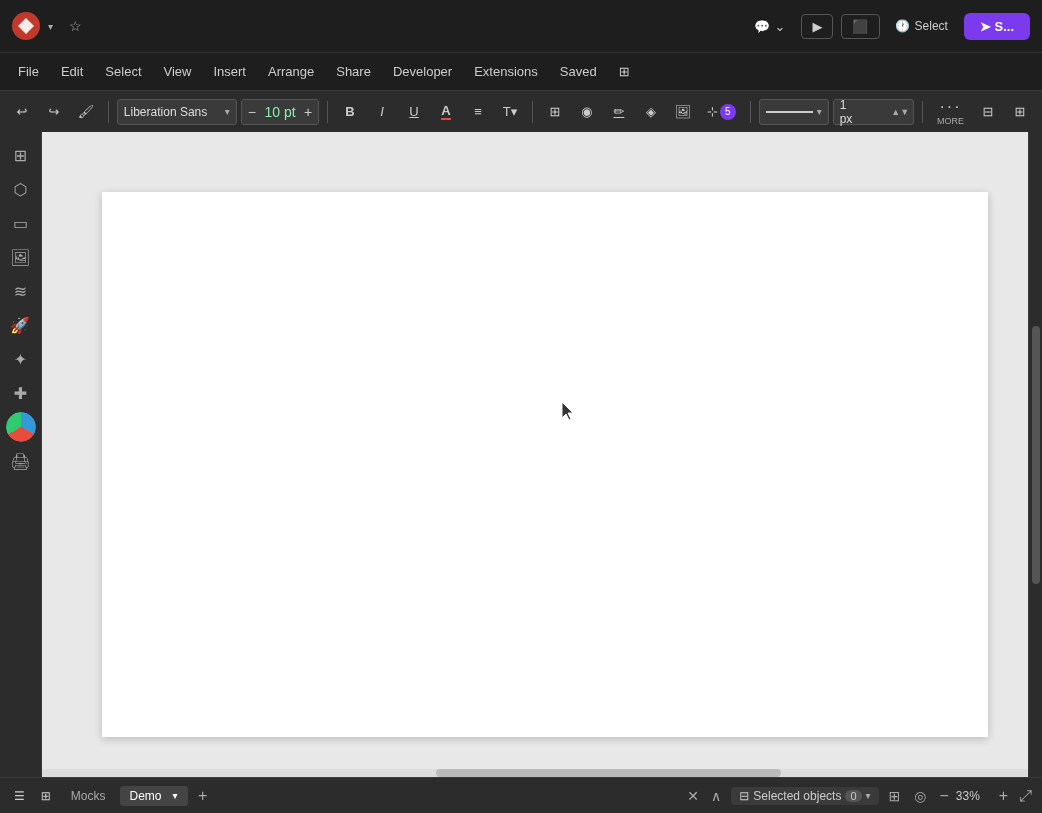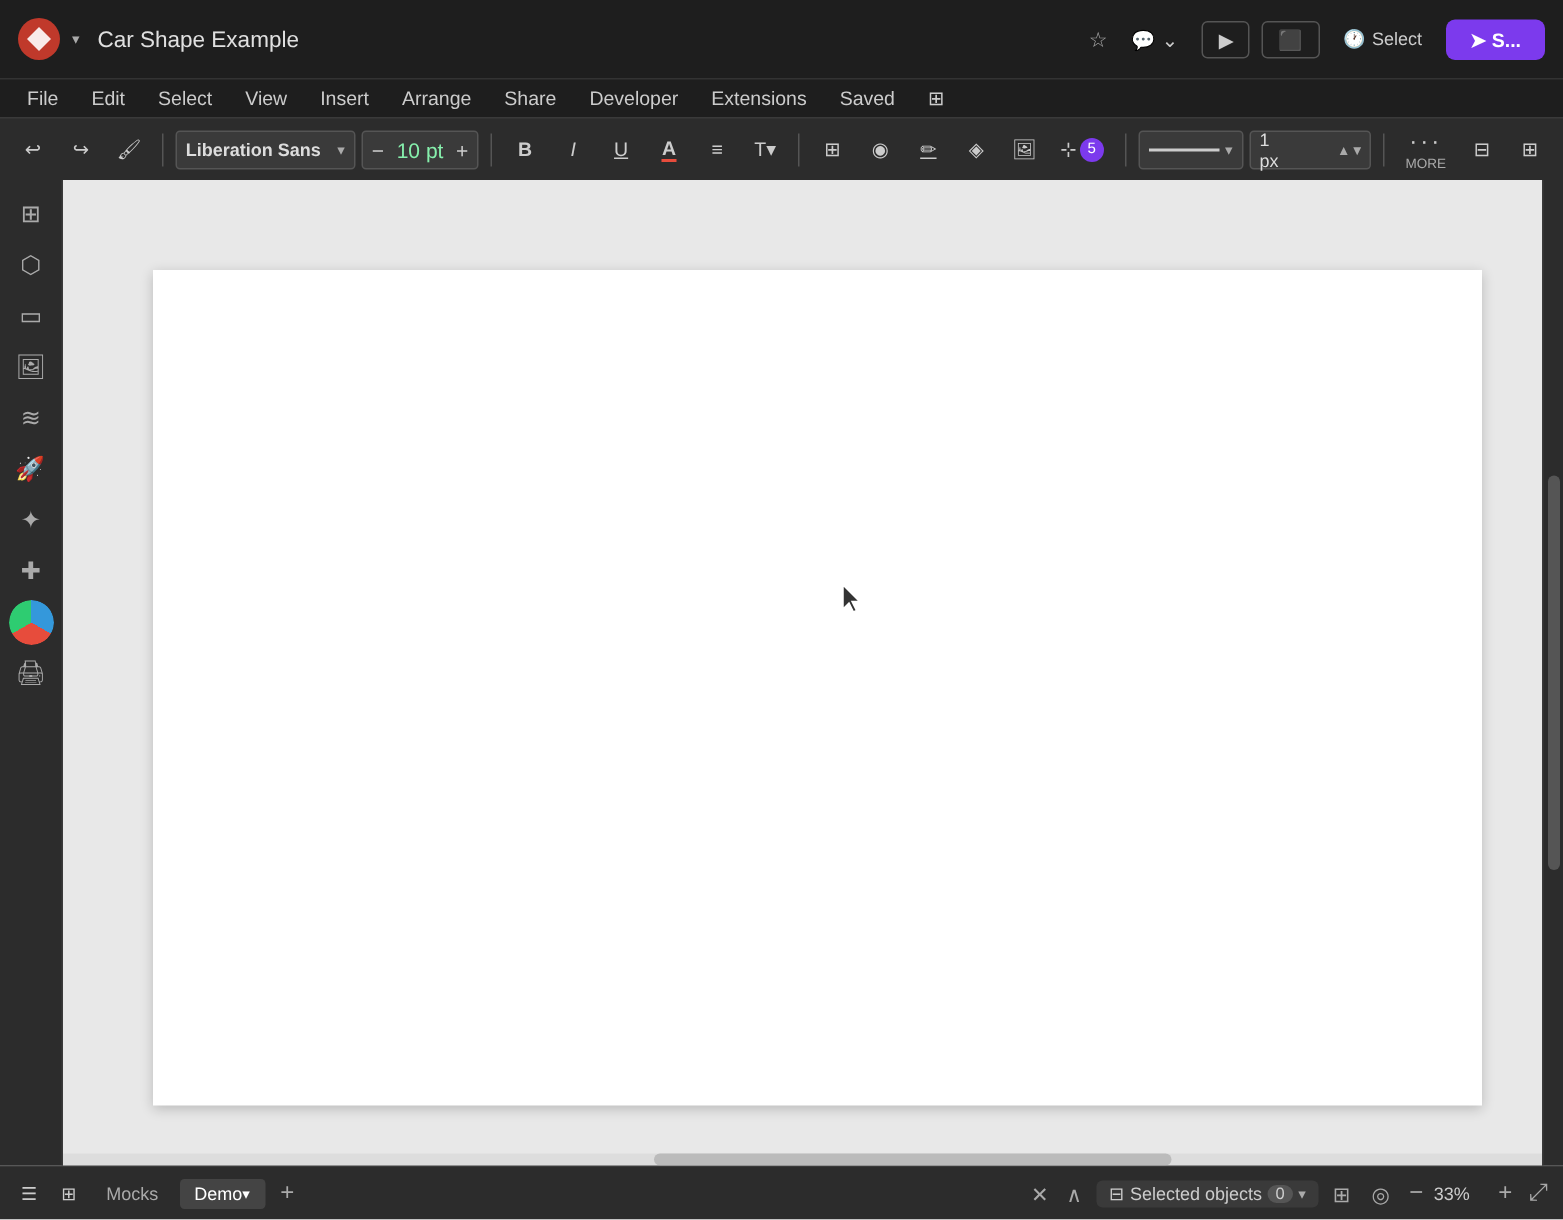--- a/index.html
+++ b/index.html
@@ -35,21 +35,21 @@
       background: none; border: 1px solid #555; border-radius: 4px; color: #ccc;
       cursor: pointer; padding: 4px 10px; font-size: 13px; display: flex; align-items: center;
     }
     .titlebar-share-btn {
       background: #7c3aed; border: none; border-radius: 6px; color: white;
       cursor: pointer; padding: 6px 16px; font-size: 13px; font-weight: 600;
     }
 
     
     .menubar {
-      display: flex; align-items: center; height: 26px;
+      display: flex; align-items: center; height: 38px;
       background: #1e1e1e; padding: 0 8px; gap: 2px; flex-shrink: 0;
       border-top: 1px solid #333;
     }
     .menu-item {
       color: #ccc; padding: 2px 10px; cursor: pointer; border-radius: 3px;
       font-size: 13px;
     }
 
     
     .toolbar {
@@ -154,21 +154,21 @@
     }
     .bottom-btn {
       background: none; border: none; color: #ccc; cursor: pointer;
       padding: 3px 6px; border-radius: 3px; font-size: 12px;
       display: flex; align-items: center; gap: 4px;
     }
     .tab-item {
       padding: 3px 10px; border-radius: 3px; color: #aaa; cursor: pointer; font-size: 12px;
     }
     .tab-item.active {
-      background: #444; color: white; display: flex; align-items: center; gap: 0;
+      background: #444; color: white; display: flex; align-items: center; gap: 11px;
     }
     .tab-dropdown { font-size: 10px; }
     .add-tab-btn {
       background: none; border: none; color: #aaa; cursor: pointer;
       width: 22px; height: 22px; border-radius: 50%; font-size: 16px;
       display: flex; align-items: center; justify-content: center;
     }
     .bottom-right {
       margin-left: auto; display: flex; align-items: center; gap: 6px;
     }
@@ -204,21 +204,20 @@
 </head>
 <body>
 
 <div class="titlebar">
   <div class="titlebar-logo">
     <svg width="18" height="18" viewBox="0 0 18 18">
       <polygon points="9,1 17,9 9,17 1,9" fill="#fff" opacity="0.9"></polygon>
     </svg>
   </div>
   <span class="titlebar-dropdown-arrow">▾</span>
-  <span class="titlebar-title">Car Shape Example</span>
   <span class="titlebar-star">☆</span>
   <div class="titlebar-right">
     <button class="titlebar-btn">
       <span>💬</span>
       <span>⌄</span>
     </button>
     <button class="titlebar-present-btn">
       <span>▶</span>
     </button>
     <button class="titlebar-present-btn">
@@ -254,21 +253,21 @@
     <span>↩</span>
   </button>
   <button class="toolbar-btn">
     <span>↪</span>
   </button>
   <button class="toolbar-btn">
     <span>🖌</span>
   </button>
   <div class="toolbar-separator"></div>
   <div class="font-selector">
-    <span style="font-size:12px;color:#ddd;flex:1;overflow:hidden;white-space:nowrap;text-overflow:ellipsis;font-weight:bold;">Liberation Sans</span>
+    <span style="font-size:12px;color:#ddd;flex:1;overflow:hidden;white-space:nowrap;text-overflow:ellipsis;">Liberation Sans</span>
     <span style="color:#aaa;font-size:10px;">▾</span>
   </div>
   <div class="font-size-control">
     <button class="font-size-btn">−</button>
     <span class="font-size-value">
       <span>10</span>
       <span>pt</span>
     </span>
     <button class="font-size-btn">+</button>
   </div>

